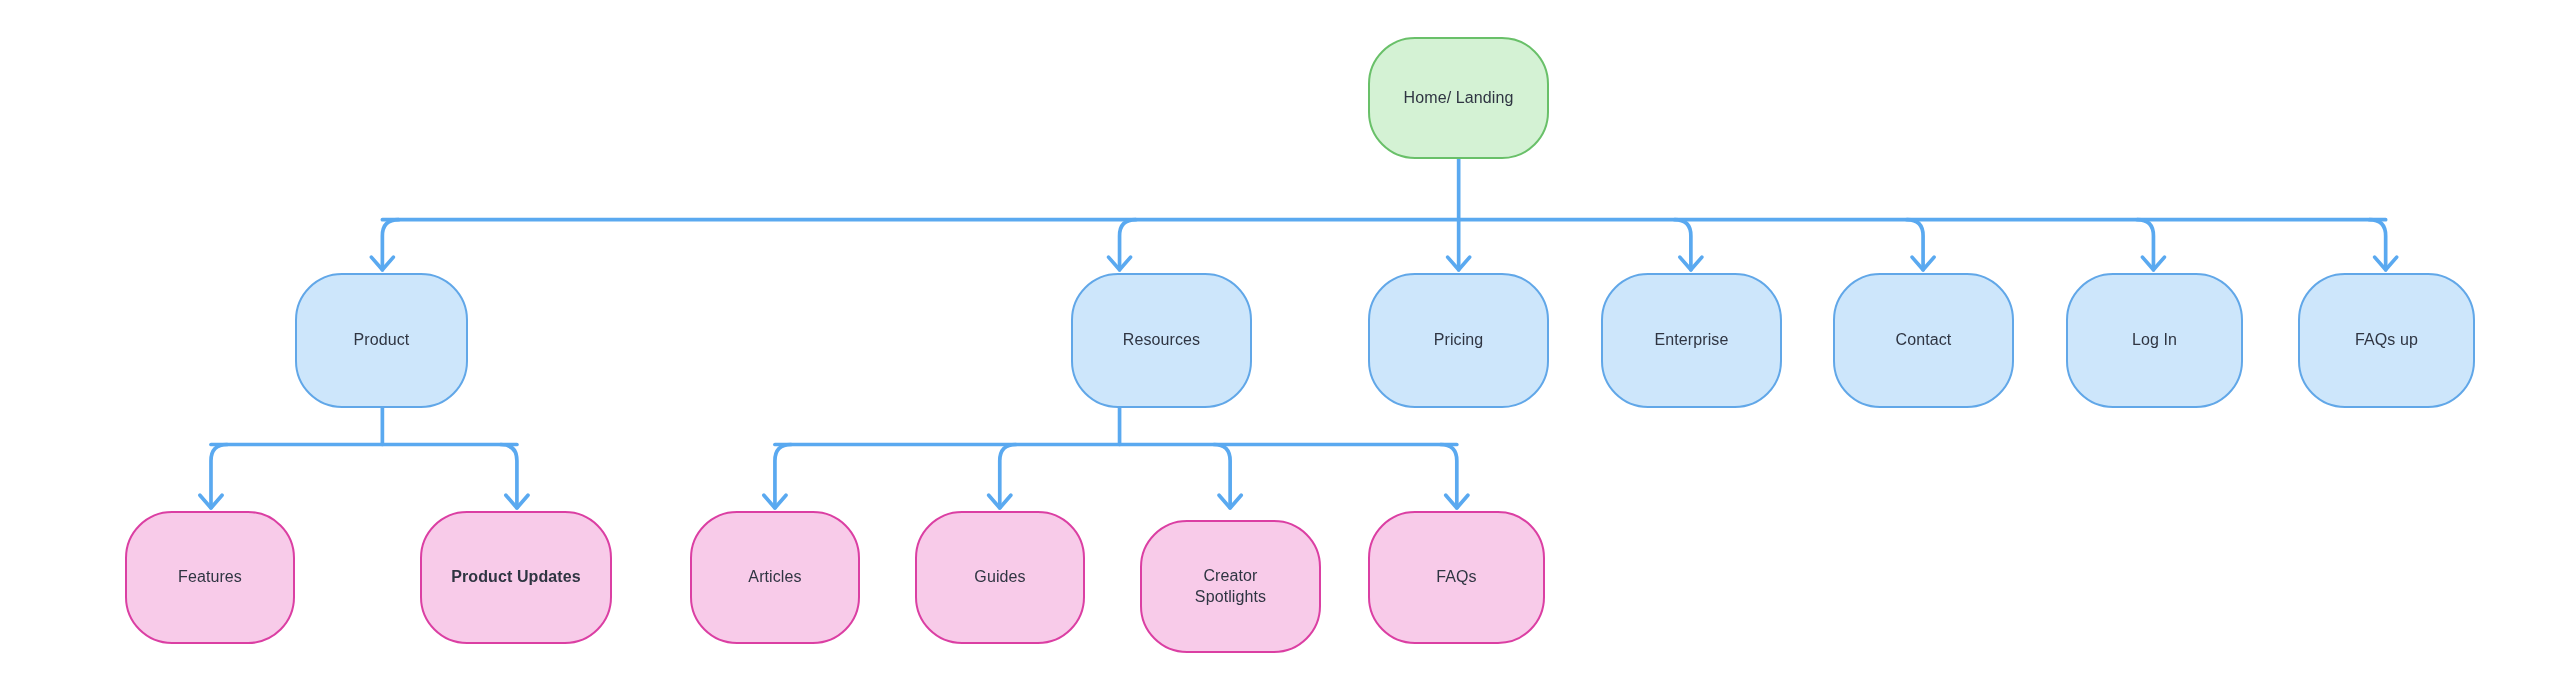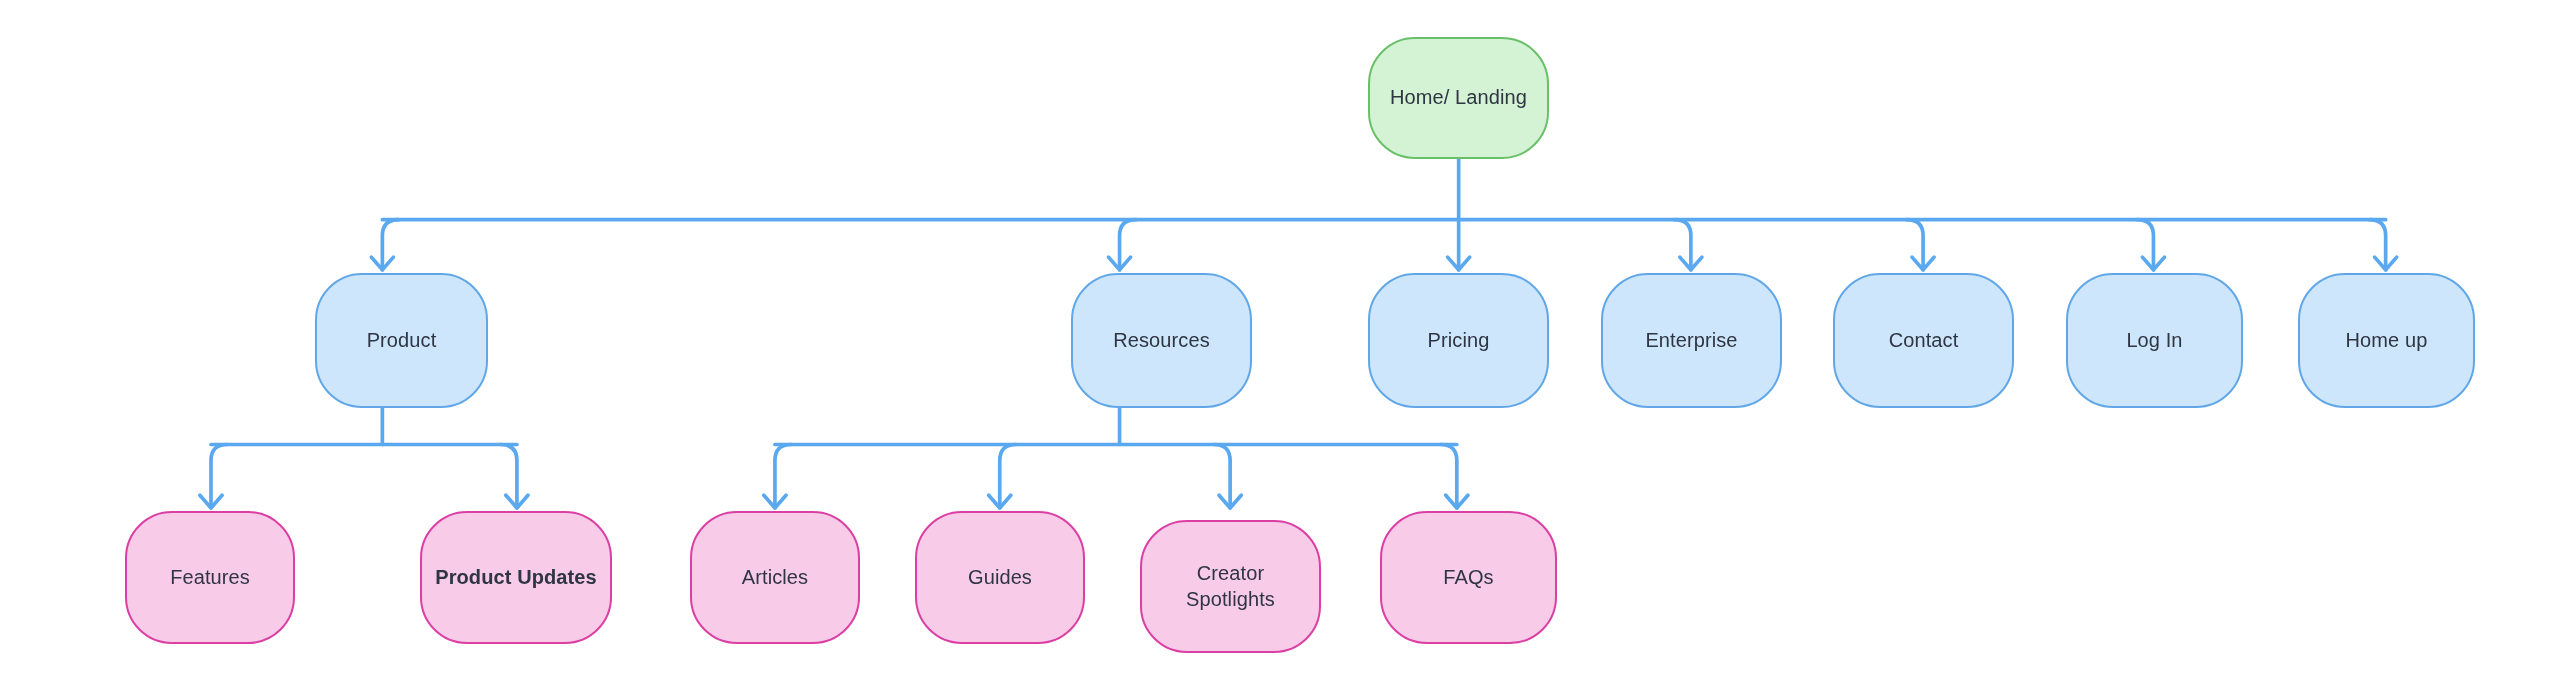--- a/index.html
+++ b/index.html
@@ -28,21 +28,21 @@
     position: absolute;
     box-sizing: border-box;
     display: flex;
     align-items: center;
     justify-content: center;
     text-align: center;
     border-style: solid;
     border-width: 2.2px;
     border-radius: 47px;
     color: #2f3542;
-    font-size: 20px;
+    font-size: 16px;
     line-height: 1.28;
     letter-spacing: 0.1px;
     padding: 3px 7.4px;
     white-space: pre-line;
   }
   .node.root {
     background: #d4f2d4;
     border-color: #69c069;
   }
   .node.level1 {
@@ -89,30 +89,30 @@
       <path d="M 1377 603 Q 1355 603 1355 625 L 1355 689" fill="none" stroke="#5aa9f0" stroke-width="5" stroke-linecap="round" stroke-linejoin="round"></path>
       <path d="M 1340 671.75 L 1355 689 L 1370 671.75" fill="none" stroke="#5aa9f0" stroke-width="5" stroke-linecap="round" stroke-linejoin="round"></path>
       <path d="M 1645.5 603 Q 1667.5 603 1667.5 625 L 1667.5 689" fill="none" stroke="#5aa9f0" stroke-width="5" stroke-linecap="round" stroke-linejoin="round"></path>
       <path d="M 1652.5 671.75 L 1667.5 689 L 1682.5 671.75" fill="none" stroke="#5aa9f0" stroke-width="5" stroke-linecap="round" stroke-linejoin="round"></path>
       <path d="M 1953 603 Q 1975 603 1975 625 L 1975 689" fill="none" stroke="#5aa9f0" stroke-width="5" stroke-linecap="round" stroke-linejoin="round"></path>
       <path d="M 1960 671.75 L 1975 689 L 1990 671.75" fill="none" stroke="#5aa9f0" stroke-width="5" stroke-linecap="round" stroke-linejoin="round"></path>
     </svg>
 
   <div class="node root" id="n-home" style="left: 1368px; top: 37px; width: 181px; height: 122px;">Home/ Landing</div>
 
-  <div class="node level1" id="n-product" style="left: 295px; top: 273px; width: 173px; height: 135px; margin-left: 20px;">Product</div>
+  <div class="node level1" id="n-product" style="left: 295px; top: 273px; width: 173px; height: 135px;">Product</div>
   <div class="node level1" id="n-resources" style="left: 1029px; top: 273px; width: 181px; height: 135px; margin-left: 42px;">Resources</div>
   <div class="node level1" id="n-pricing" style="left: 1368px; top: 273px; width: 181px; height: 135px;">Pricing</div>
   <div class="node level1" id="n-enterprise" style="left: 1601px; top: 273px; width: 181px; height: 135px;">Enterprise</div>
   <div class="node level1" id="n-contact" style="left: 1833px; top: 273px; width: 181px; height: 135px;">Contact</div>
   <div class="node level1" id="n-login" style="left: 2066px; top: 273px; width: 177px; height: 135px;">Log In</div>
-  <div class="node level1" id="n-signup" style="left: 2298px; top: 273px; width: 177px; height: 135px;">Home up</div>
+  <div class="node level1" id="n-signup" style="left: 2298px; top: 273px; width: 177px; height: 135px;">FAQs up</div>
 
   <div class="node level2" id="n-features" style="left: 125px; top: 511px; width: 170px; height: 133px;">Features</div>
   <div class="node level2" id="n-product-updates" style="left: 420px; top: 511px; width: 192px; height: 133px; font-weight: bold;">Product Updates</div>
   <div class="node level2" id="n-articles" style="left: 690px; top: 511px; width: 170px; height: 133px; text-align: center;">Articles</div>
   <div class="node level2" id="n-guides" style="left: 915px; top: 511px; width: 170px; height: 133px;">Guides</div>
   <div class="node level2" id="n-creator" style="left: 1140px; top: 511px; width: 181px; height: 133px; margin-top: 9px;">Creator
 Spotlights</div>
-  <div class="node level2" id="n-faqs" style="left: 1368px; top: 511px; width: 177px; height: 133px; margin-left: 12px;">FAQs</div>
+  <div class="node level2" id="n-faqs" style="left: 1368px; top: 511px; width: 177px; height: 133px;">FAQs</div>
 
 </div>
 
 
 </body></html>

